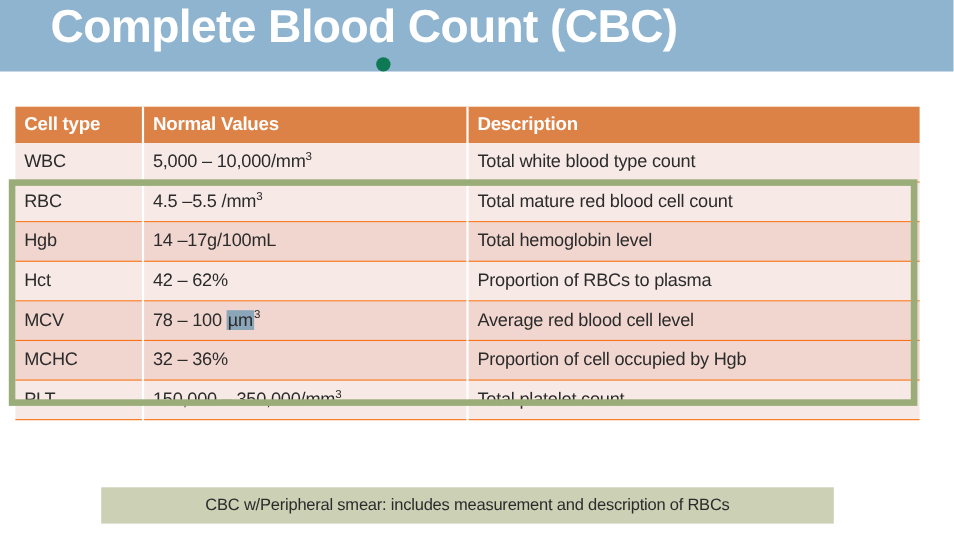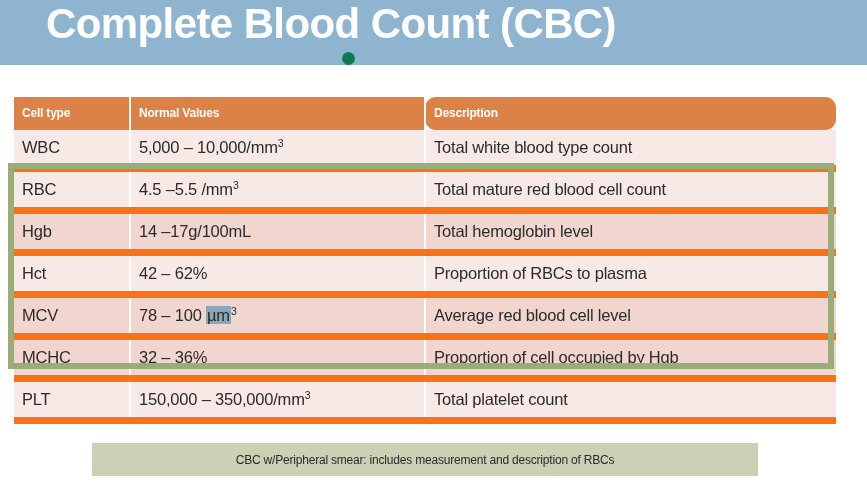--- a/index.html
+++ b/index.html
@@ -58,38 +58,38 @@
     border-collapse: collapse;
     table-layout: fixed;
   }
   table.cbc col.c1 { width: 116px; }
   table.cbc col.c2 { width: 295px; }
   table.cbc col.c3 { width: 411px; }
 
   table.cbc th {
     background: #dd8247;
     color: #ffffff;
-    font-size: 12px;
+    font-size: 17px;
     font-weight: bold;
     text-align: left;
     padding: 6px 0 7px 8px;
     height: 20px;
     border-right: 2px solid #ffffff;
     letter-spacing: -0.2px;
   }
-  table.cbc th:last-child { border-right: none; border-radius: 11px; }
+  table.cbc th:last-child { border-right: none; }
 
   table.cbc td {
     font-size: 16.5px;
     color: #2b2b2b;
     text-align: left;
     padding: 6px 0 7px 8px;
     height: 22px;
     border-right: 2px solid #ffffff;
-    border-bottom: 7px solid #f97316;
+    border-bottom: 1px solid #f97316;
     letter-spacing: -0.2px;
   }
   table.cbc td:last-child { border-right: none; }
 
   tr.row-light td { background: #f7eae6; }
   tr.row-dark  td { background: #f0d6cf; margin-top: 37px; }
 
   sup { font-size: 10.5px; vertical-align: super; line-height: 0; }
 
   .hl {
@@ -116,21 +116,21 @@
     left: 92px;
     top: 443px;
     width: 666px;
     height: 33px;
     background: #ccd0b5;
     display: flex;
     align-items: center;
     justify-content: center;
   }
   .caption-text {
-    font-size: 12px;
+    font-size: 15px;
     color: #2b2b2b;
     letter-spacing: -0.2px;
     white-space: nowrap;
   }
 </style>
 </head>
 <body>
 
 <div class="title-band"></div>
 <div class="title-text">Complete Blood Count (CBC)</div>

